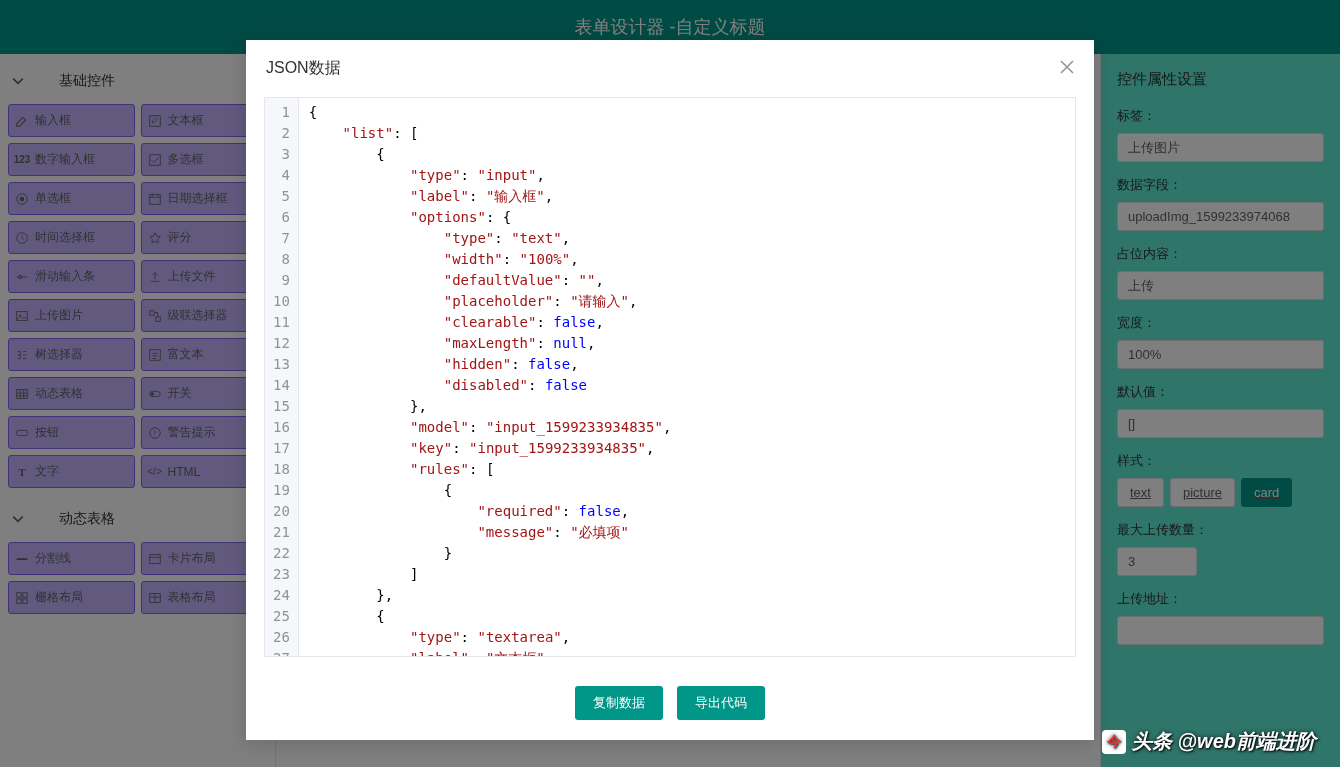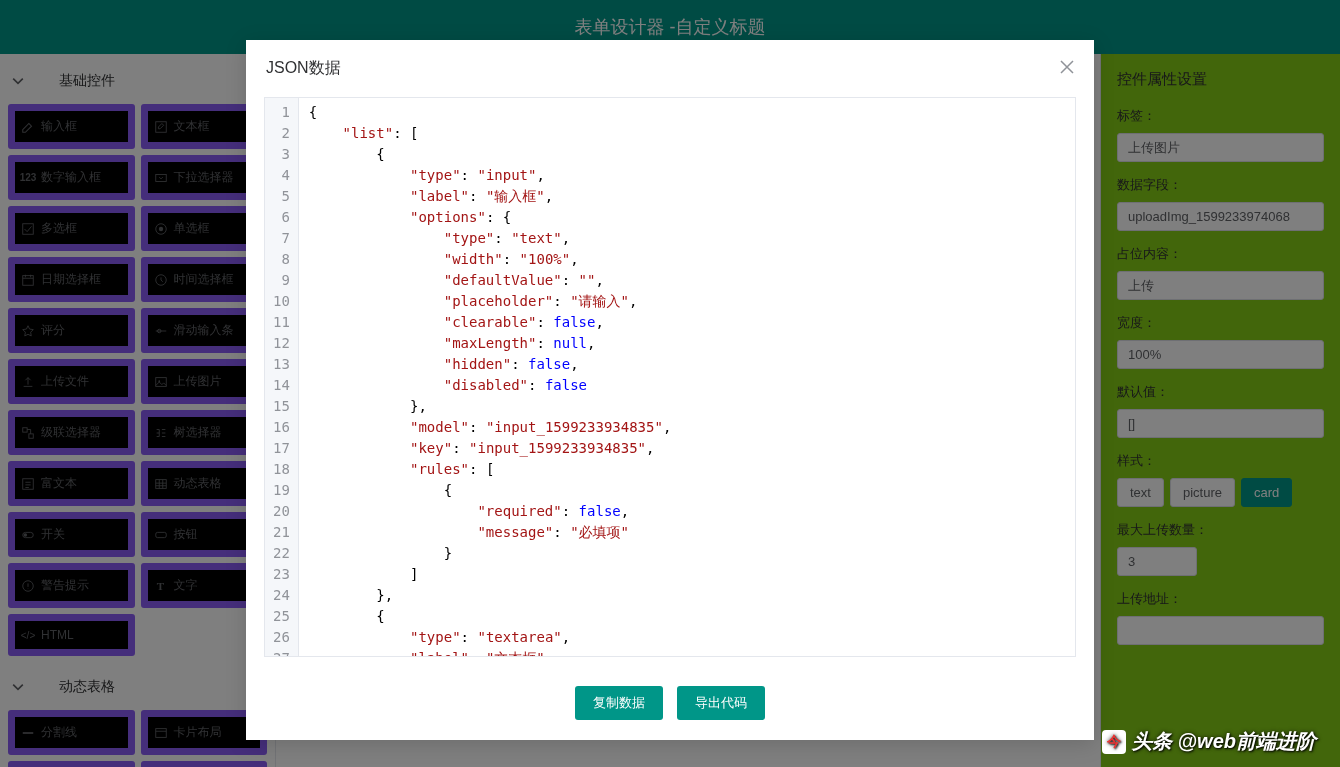--- a/index.html
+++ b/index.html
@@ -6,34 +6,34 @@
 body { font-family: "Helvetica Neue", Arial, "PingFang SC", "Microsoft YaHei", sans-serif; font-size: 14px; color: #606266; background: #f5f7fa; overflow: hidden; }
 .app { width: 1340px; height: 767px; position: relative; }
 
 
 .topbar { height: 54px; background: #009688; color: #fff; display: flex; align-items: center; justify-content: center; font-size: 18px; font-weight: 500; }
 
 
 .main { display: flex; height: calc(100% - 54px); }
 .left-panel { width: 276px; border-right: 1px solid #e4e7ed; padding: 8px; background: #fff; }
 .center-panel { flex: 1; background: #fff; }
-.right-panel { width: 240px; border-left: 1px solid #e4e7ed; padding: 16px; background: #84cc16; overflow-y: auto; }
+.right-panel { width: 240px; border-left: 1px solid #e4e7ed; padding: 16px; background: #5eead4; overflow-y: auto; }
 
 .section-hdr { display: flex; align-items: center; padding: 10px 4px; font-size: 14px; color: #303133; cursor: pointer; gap: 27px; }
 .section-hdr svg { width: 12px; height: 12px; margin-right: 8px; }
 
 .ctrl-grid { display: grid; grid-template-columns: 1fr 1fr; gap: 6px; padding: 4px 0 12px 0; }
-.ctrl-btn { border: 7px solid #8b5cf6; border-radius: 3px; padding: 7px 6px; display: flex; align-items: center; font-size: 12px; color: #606266; cursor: grab; background: #000000; gap: 6px; white-space: nowrap; overflow: hidden; }
+.ctrl-btn { border: 1px solid #8b5cf6; border-radius: 3px; padding: 7px 6px; display: flex; align-items: center; font-size: 12px; color: #606266; cursor: grab; background: #c4b5fd; gap: 6px; white-space: nowrap; overflow: hidden; }
 .ctrl-btn .ic { width: 14px; height: 14px; display: inline-flex; align-items: center; justify-content: center; flex-shrink: 0; }
 
 .prop-label { font-size: 13px; color: #303133; margin: 14px 0 8px; }
 .prop-label:first-child { margin-top: 0; }
 .prop-input { width: 100%; border: 1px solid #dcdfe6; border-radius: 3px; padding: 6px 10px; font-size: 13px; color: #606266; }
 .prop-input-short { width: 80px; }
-.seg-group { display: flex; gap: 6px; }
+.seg-group { display: flex; gap: 6px; text-decoration: underline; }
 .seg-btn { border: 1px solid #dcdfe6; border-radius: 3px; padding: 6px 12px; font-size: 13px; cursor: pointer; background: #fff; color: #606266; }
 .seg-btn.active { background: #009688; color: #fff; border-color: #009688; }
 
 
 .mask { position: absolute; inset: 0; background: rgba(0,0,0,0.5); z-index: 100; }
 
 
 .dialog { position: absolute; top: 40px; left: 246px; width: 848px; background: #fff; border-radius: 0; z-index: 200; box-shadow: 0 4px 20px rgba(0,0,0,.15); display: flex; flex-direction: column; height: 700px; }
 .dlg-head { padding: 18px 20px; font-size: 16px; color: #303133; display: flex; justify-content: space-between; align-items: center; }
 .dlg-close { font-size: 18px; color: #909399; cursor: pointer; }
@@ -91,29 +91,20 @@
                 <path d="M5 8l4-4 2 2-4 4H5V8z" fill="none" stroke="#606266"></path>
               </svg>
             </span>
             <span>文本框</span>
           </div>
           <div class="ctrl-btn">
             <span class="ic">
               <span style="font-size:10px;font-weight:600;">123</span>
             </span>
             <span>数字输入框</span>
-          </div>
-          <div class="ctrl-btn">
-            <span class="ic">
-              <svg viewBox="0 0 16 16" width="14" height="14">
-                <rect x="2" y="4" width="12" height="8" fill="none" stroke="#606266"></rect>
-                <path d="M6 7l2 2 2-2" fill="none" stroke="#606266"></path>
-              </svg>
-            </span>
-            <span>下拉选择器</span>
           </div>
           <div class="ctrl-btn">
             <span class="ic">
               <svg viewBox="0 0 16 16" width="14" height="14">
                 <rect x="2" y="2" width="12" height="12" fill="none" stroke="#606266"></rect>
                 <path d="M4 8l3 3 5-6" fill="none" stroke="#606266"></path>
               </svg>
             </span>
             <span>多选框</span>
           </div>

